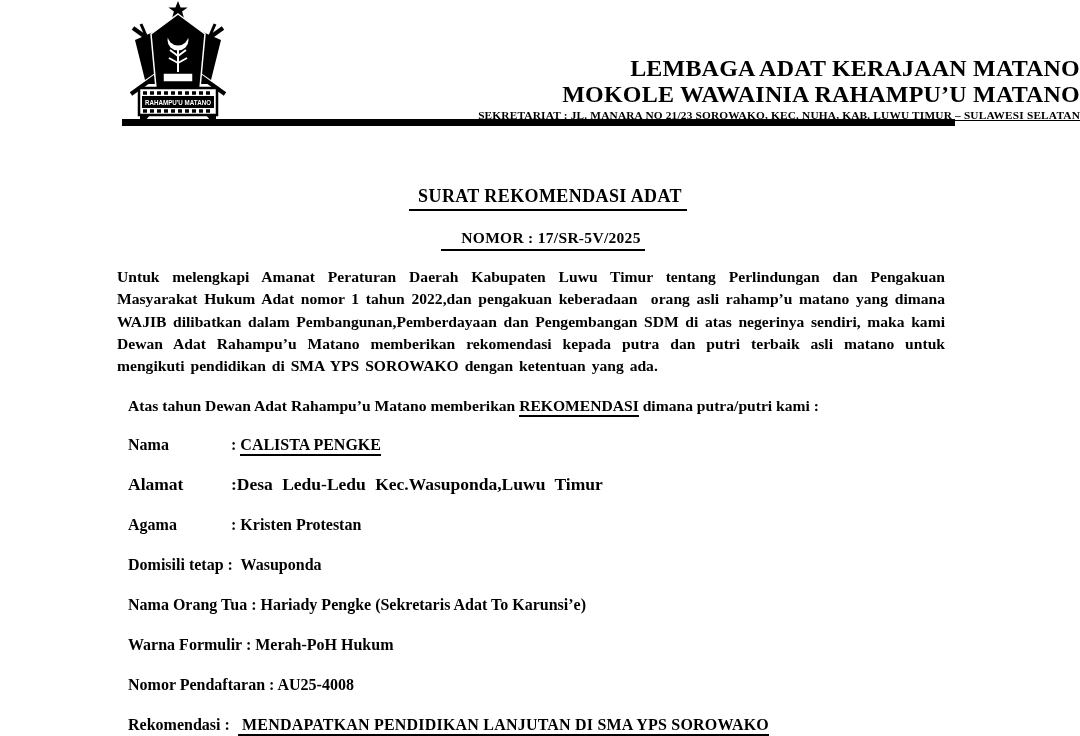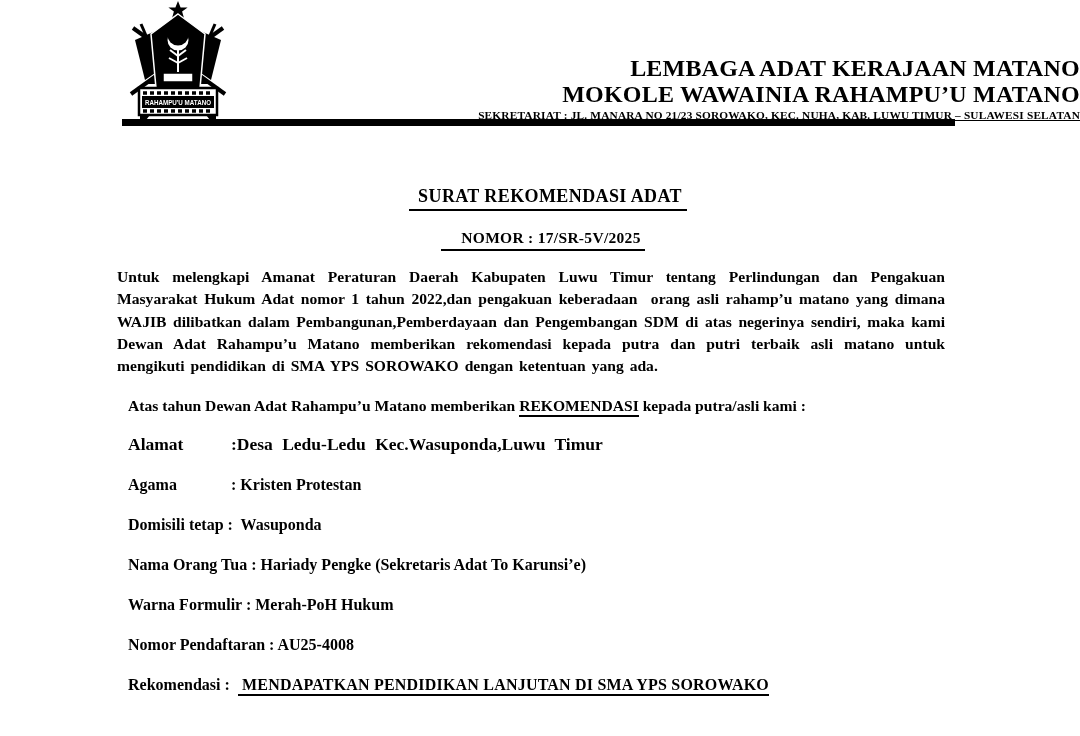--- a/index.html
+++ b/index.html
@@ -104,23 +104,24 @@
 
   <div class="doc-title-wrap">
     <span class="doc-title">SURAT REKOMENDASI ADAT</span>
   </div>
   <div class="doc-number-wrap">
     <span class="doc-number">NOMOR : 17/SR-5V/2025</span>
   </div>
 
   <div class="intro">Untuk melengkapi Amanat Peraturan Daerah Kabupaten Luwu Timur tentang Perlindungan dan Pengakuan Masyarakat Hukum Adat nomor 1 tahun 2022,dan pengakuan keberadaan  orang asli rahamp’u matano yang dimana WAJIB dilibatkan dalam Pembangunan,Pemberdayaan dan Pengembangan SDM di atas negerinya sendiri, maka kami Dewan Adat Rahampu’u Matano memberikan rekomendasi kepada putra dan putri terbaik asli matano untuk mengikuti pendidikan di SMA YPS SOROWAKO dengan ketentuan yang ada.</div>
 
-  <div class="atas-nama"><span>Atas tahun Dewan Adat Rahampu’u Matano memberikan </span><span class="hl-underline">REKOMENDASI</span><span> kepada putra/asli kami :</span></div>
+  <div class="atas-nama"><span>Atas tahun Dewan Adat Rahampu’u Matano memberikan </span><span class="hl-underline">REKOMENDASI</span><span> dimana putra/putri kami :</span></div>
 
   <div class="fields">
+    <div class="field-row fixed-label u-value"><span class="field-label">Nama</span><span class="field-sep">: </span><span class="field-value">CALISTA PENGKE</span></div>
     <div class="field-row fixed-label row-alamat"><span class="field-label">Alamat</span><span class="field-sep">:</span><span class="field-value">Desa Ledu-Ledu Kec.Wasuponda,Luwu Timur</span></div>
     <div class="field-row fixed-label"><span class="field-label">Agama</span><span class="field-sep">: </span><span class="field-value">Kristen Protestan</span></div>
     <div class="field-row"><span class="field-label">Domisili tetap</span><span class="field-sep"> :  </span><span class="field-value">Wasuponda</span></div>
     <div class="field-row"><span class="field-label">Nama Orang Tua</span><span class="field-sep"> : </span><span class="field-value">Hariady Pengke (Sekretaris Adat To Karunsi’e)</span></div>
     <div class="field-row"><span class="field-label">Warna Formulir</span><span class="field-sep"> : </span><span class="field-value">Merah-PoH Hukum</span></div>
     <div class="field-row"><span class="field-label">Nomor Pendaftaran</span><span class="field-sep"> : </span><span class="field-value">AU25-4008</span></div>
     <div class="field-row u-value row-rekomendasi"><span class="field-label">Rekomendasi</span><span class="field-sep"> :  </span><span class="field-value"> MENDAPATKAN PENDIDIKAN LANJUTAN DI SMA YPS SOROWAKO</span></div>
   </div>
 
 </div>

